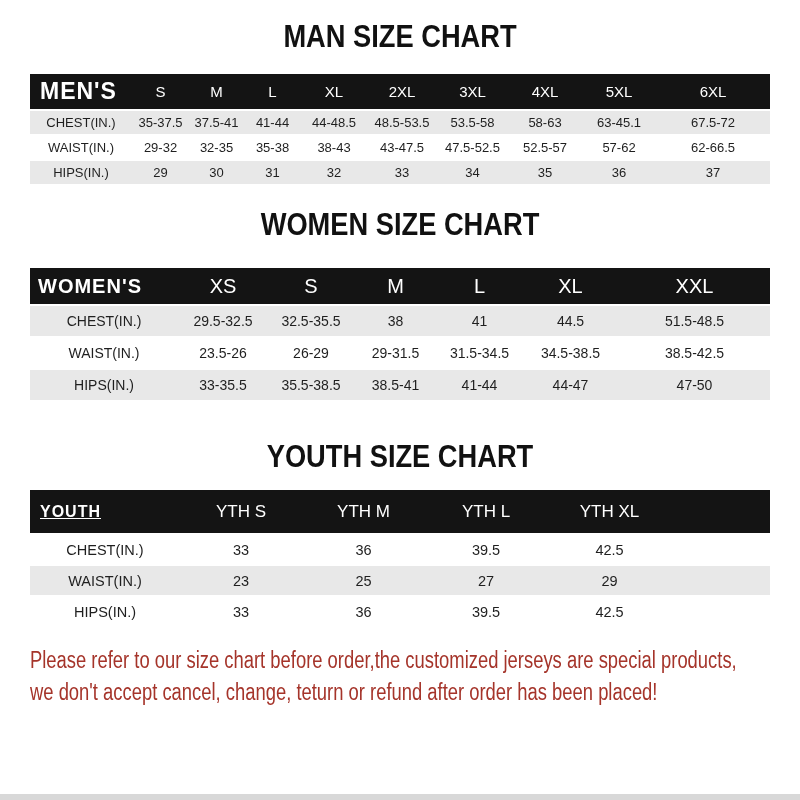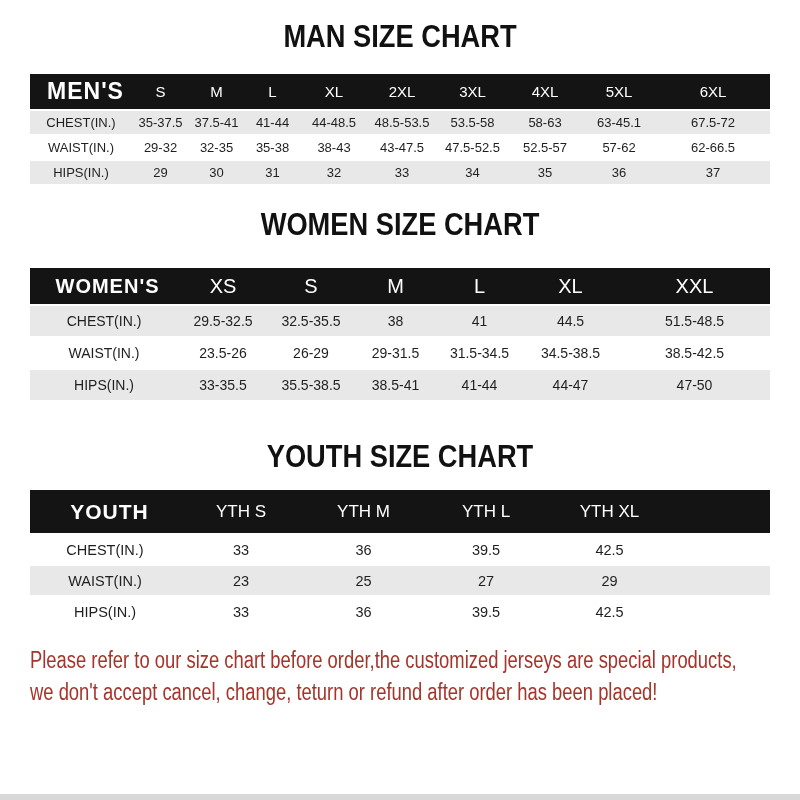--- a/index.html
+++ b/index.html
@@ -38,40 +38,40 @@
     border-collapse:separate; border-spacing:0;
     table-layout:fixed;
   }
   th {
     background:var(--header-bar-bg,#141414);
     color:var(--header-bar-text,#ffffff);
     font-weight:normal; text-align:center;
     border-bottom:2px solid #ffffff;
     overflow:hidden; white-space:nowrap;
   }
-  th.label-col { text-align:center; padding-left:10px; font-weight:bold; letter-spacing:1px; }
+  th.label-col { text-align:left; padding-left:10px; font-weight:bold; letter-spacing:1px; }
   td {
     text-align:center; color:#1f1f1f;
     border-bottom:2px solid #ffffff;
     overflow:hidden; white-space:nowrap;
   }
   tr.alt td   { background:var(--row-alt-bg,#E8E8E8); }
   tr.plain td { background:var(--row-bg,#ffffff); }
   td.row-label { }
 
   .t0 th { height:33px; font-size:15px; }
   .t0 th.label-col { font-size:23px; }
   .t0 td { height:21px; font-size:13px; }
 
   .t1 th { height:34px; font-size:20px; }
   .t1 th.label-col { font-size:20px;padding-left:8px; }
   .t1 td { height:28px; font-size:14px; }
 
   .t2 th { height:41px; font-size:17px; }
-  .t2 th.label-col { font-size:21px; }
+  .t2 th.label-col { font-size:16px;text-decoration:underline; }
   .t2 td { height:27px; font-size:14.5px; }
 
   .notice { margin:16px 0 0 30px; color:var(--notice-text,#A5342A); }
   .notice p {
     margin:0; font-size:23px; line-height:32px;
     white-space:nowrap;
     transform:scaleX(0.80); transform-origin:left center;
     font-weight:normal;
   }
   .bottom-strip {

